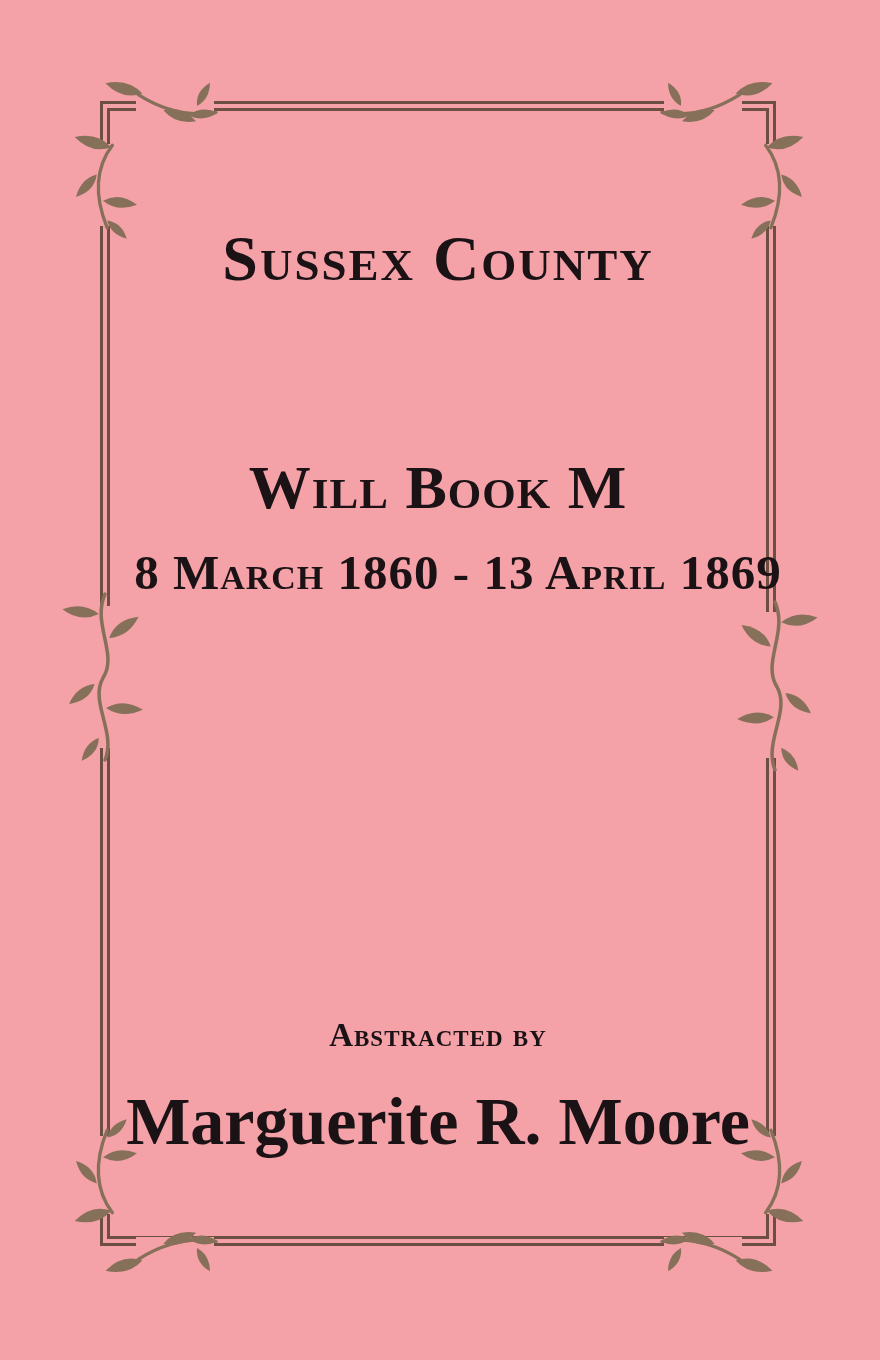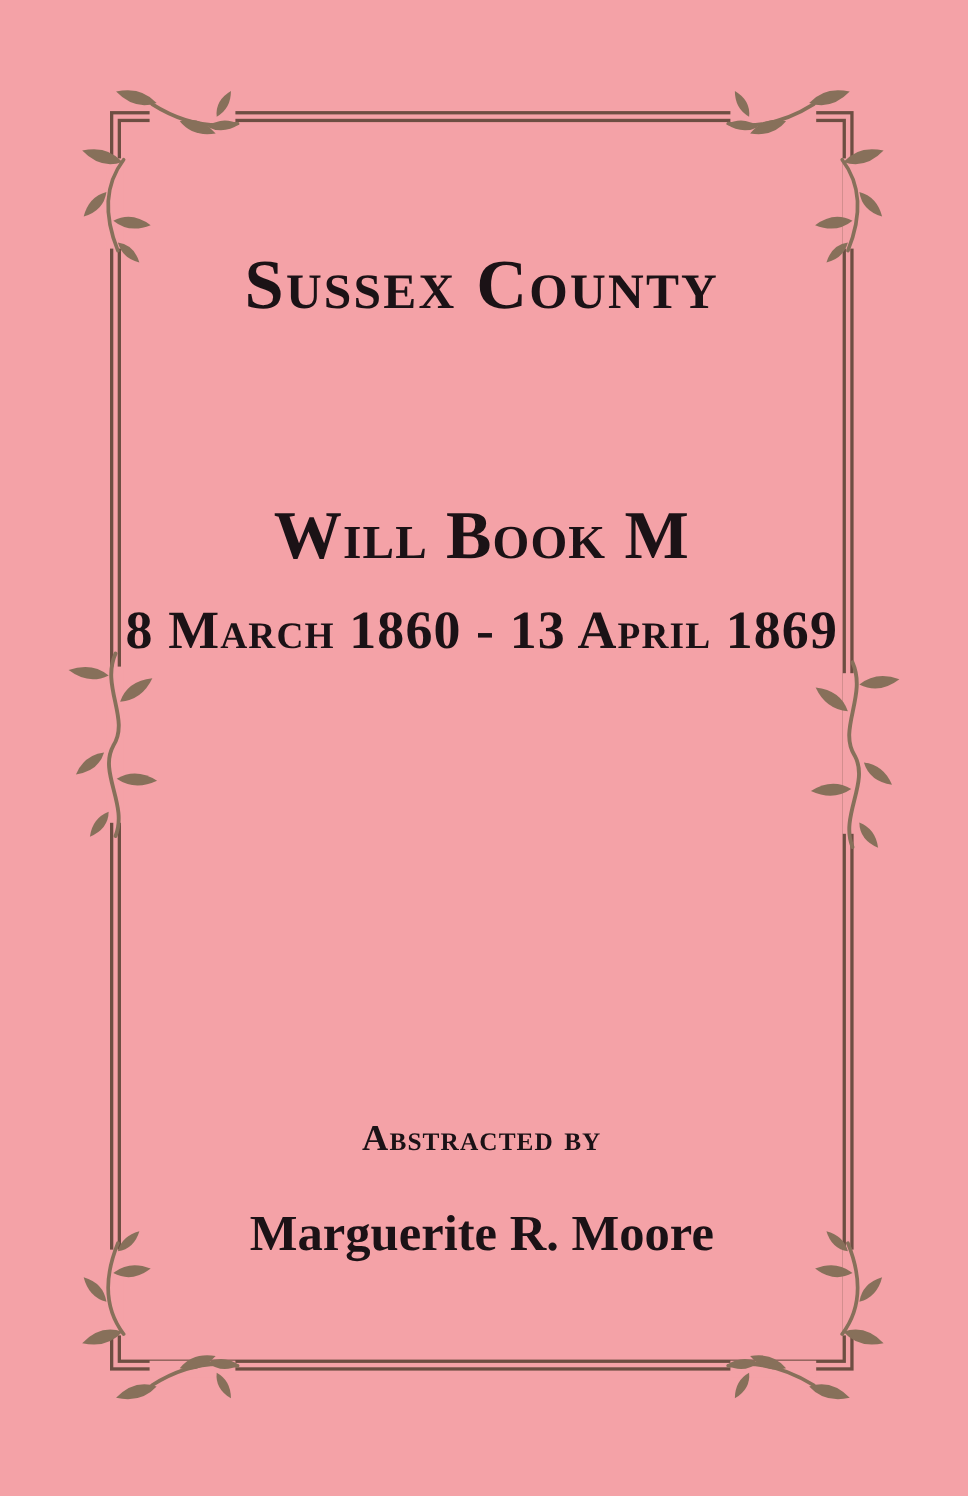--- a/index.html
+++ b/index.html
@@ -37,23 +37,23 @@
   .textline {
     position: absolute;
     left: 100px; width: 676px;
     text-align: center;
     color: #1b1216;
     font-weight: bold;
   }
   .smallcaps { font-variant: small-caps; }
   .title     { top: 209px;  font-size: 64px; line-height: 100px; letter-spacing: 2px; }
   .subtitle  { top: 454px;  font-size: 62px; line-height: 66px; letter-spacing: 1px; }
-  .daterange { top: 545px;  font-size: 49px; line-height: 56px; letter-spacing: 1px; }
+  .daterange { top: 545px;  font-size: 49px; line-height: 56px; letter-spacing: 1px; padding-left: 20px; }
   .credit    { top: 1016px; font-size: 33px; line-height: 38px; letter-spacing: 1px; font-family: Liberation Serif, serif; }
-  .author    { top: 1089px; font-size: 46px; line-height: 64px; }
+  .author    { top: 1089px; font-size: 68px; line-height: 64px; }
 </style>
 </head>
 <body>
 
 <div class="page">
 
   <div class="frame">
     <div class="frame-inner"></div>
   </div>
 

